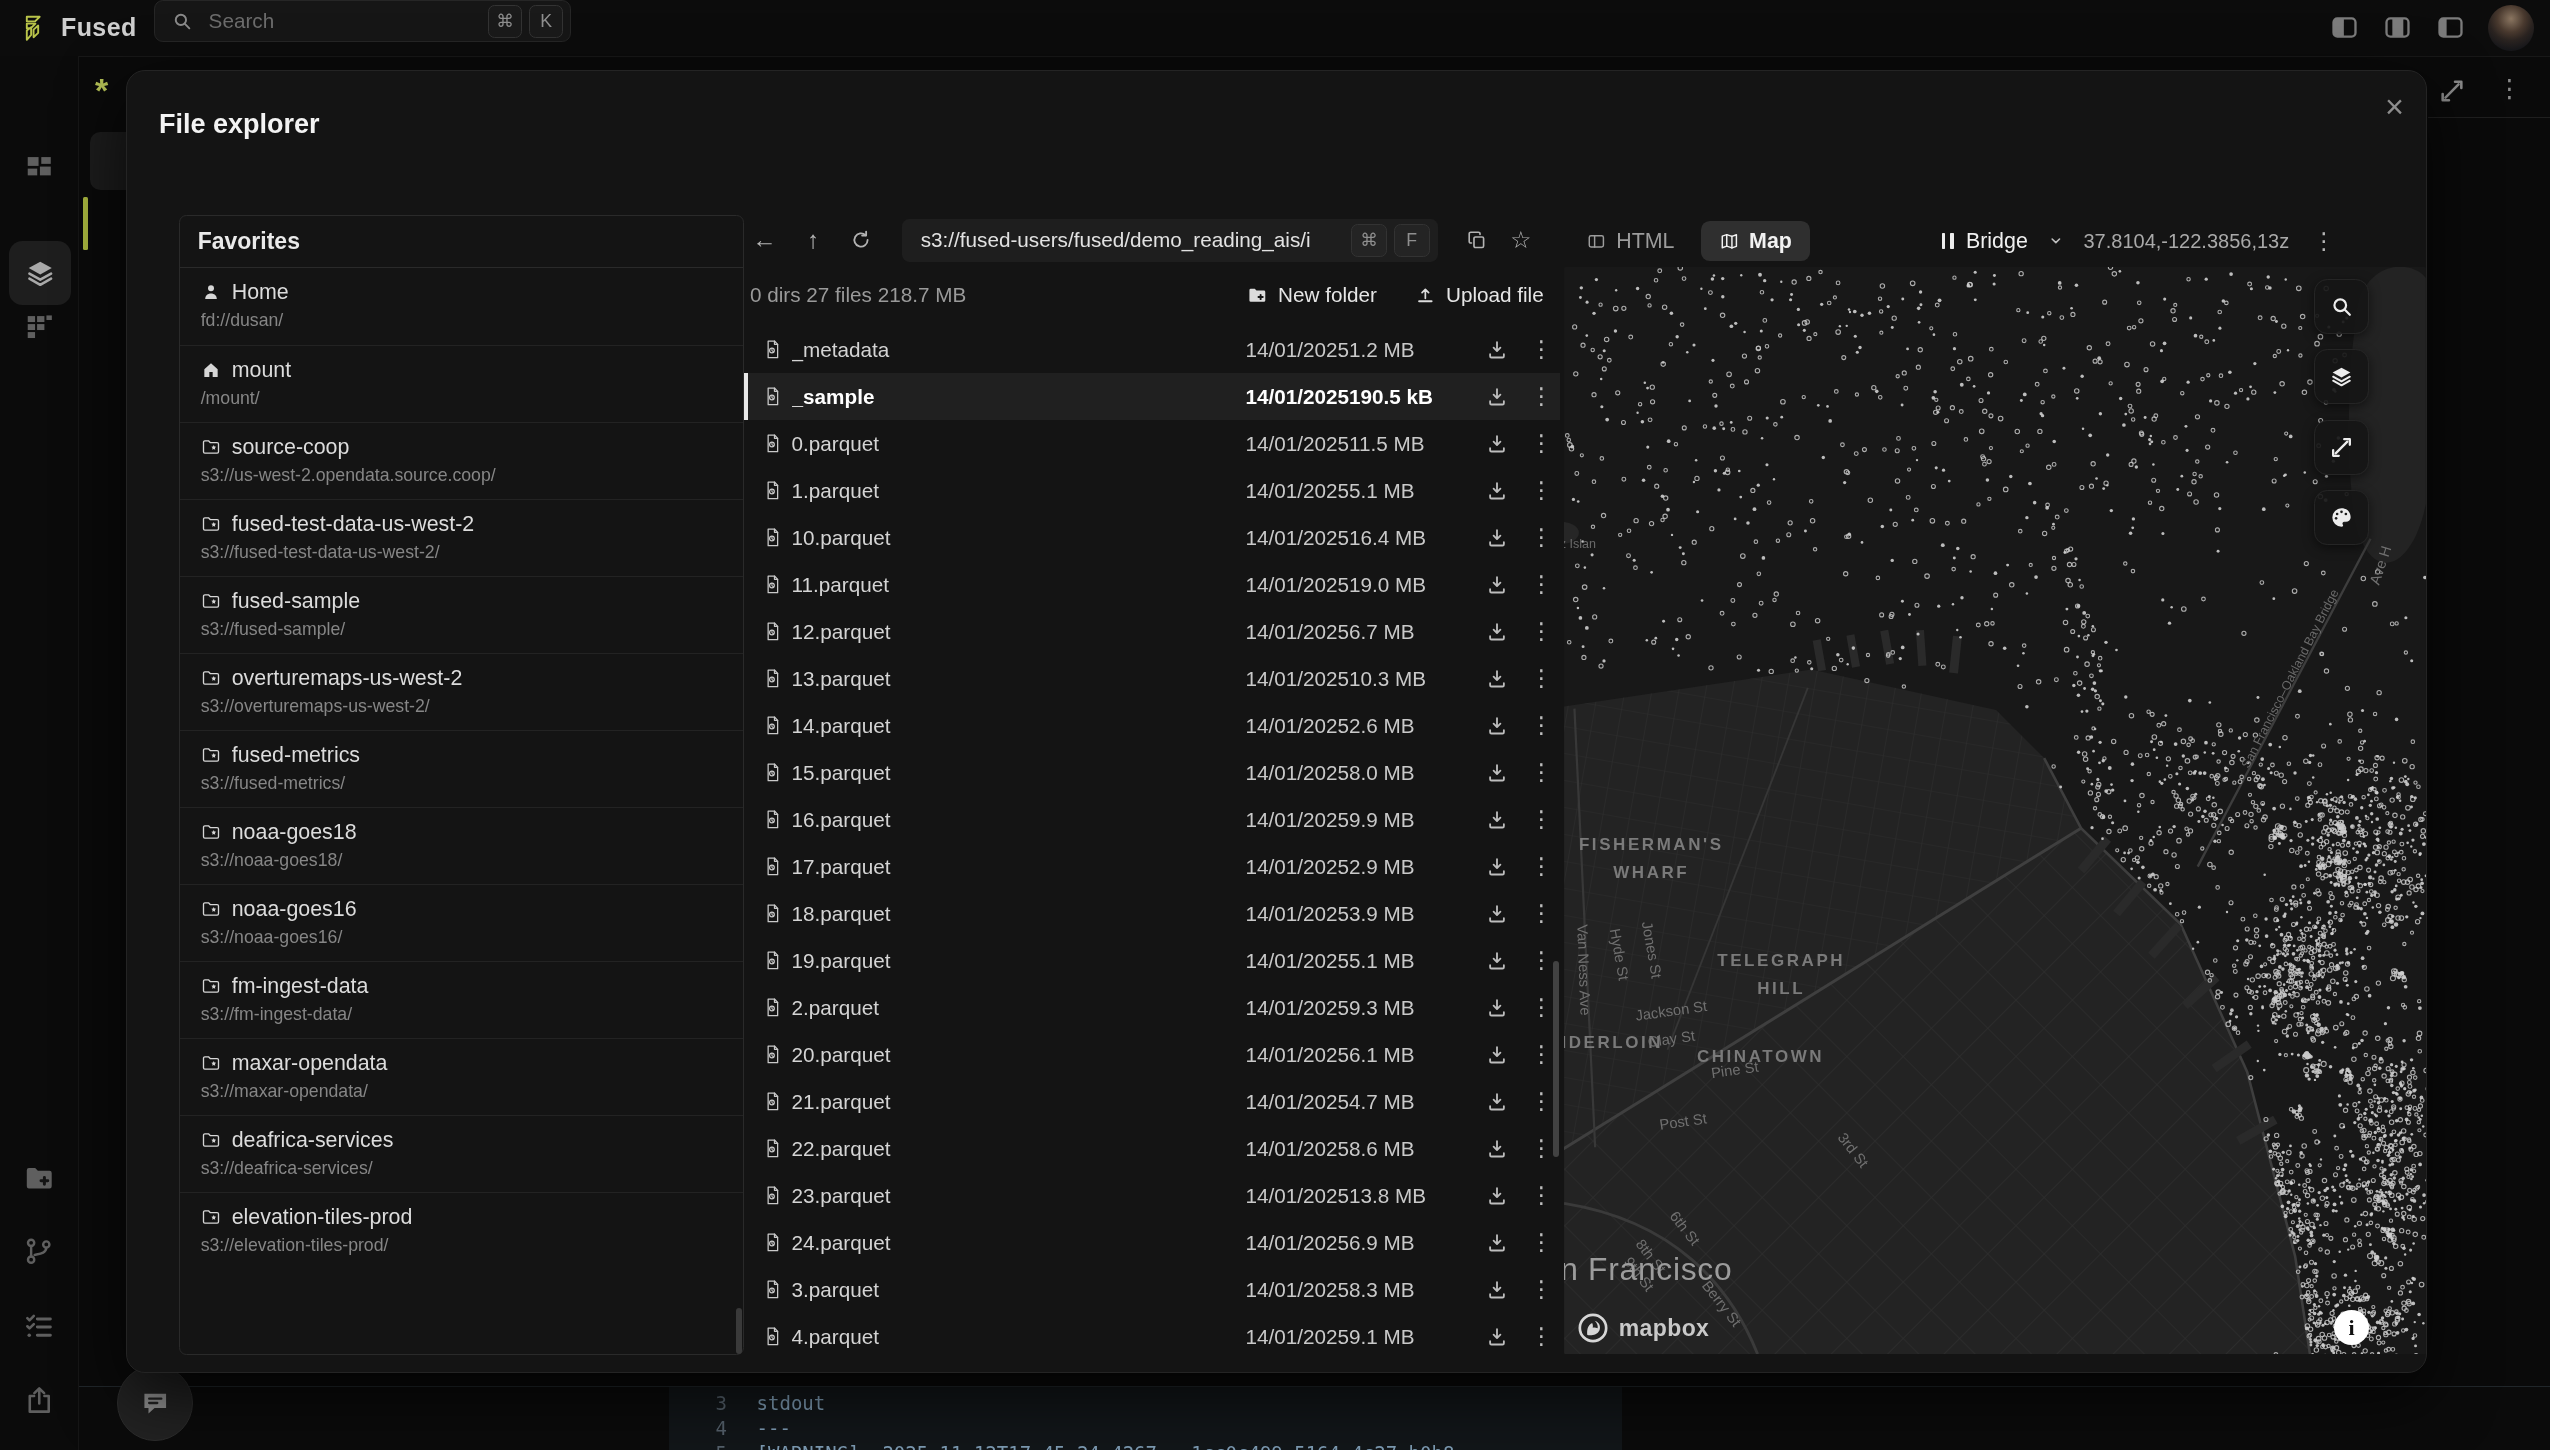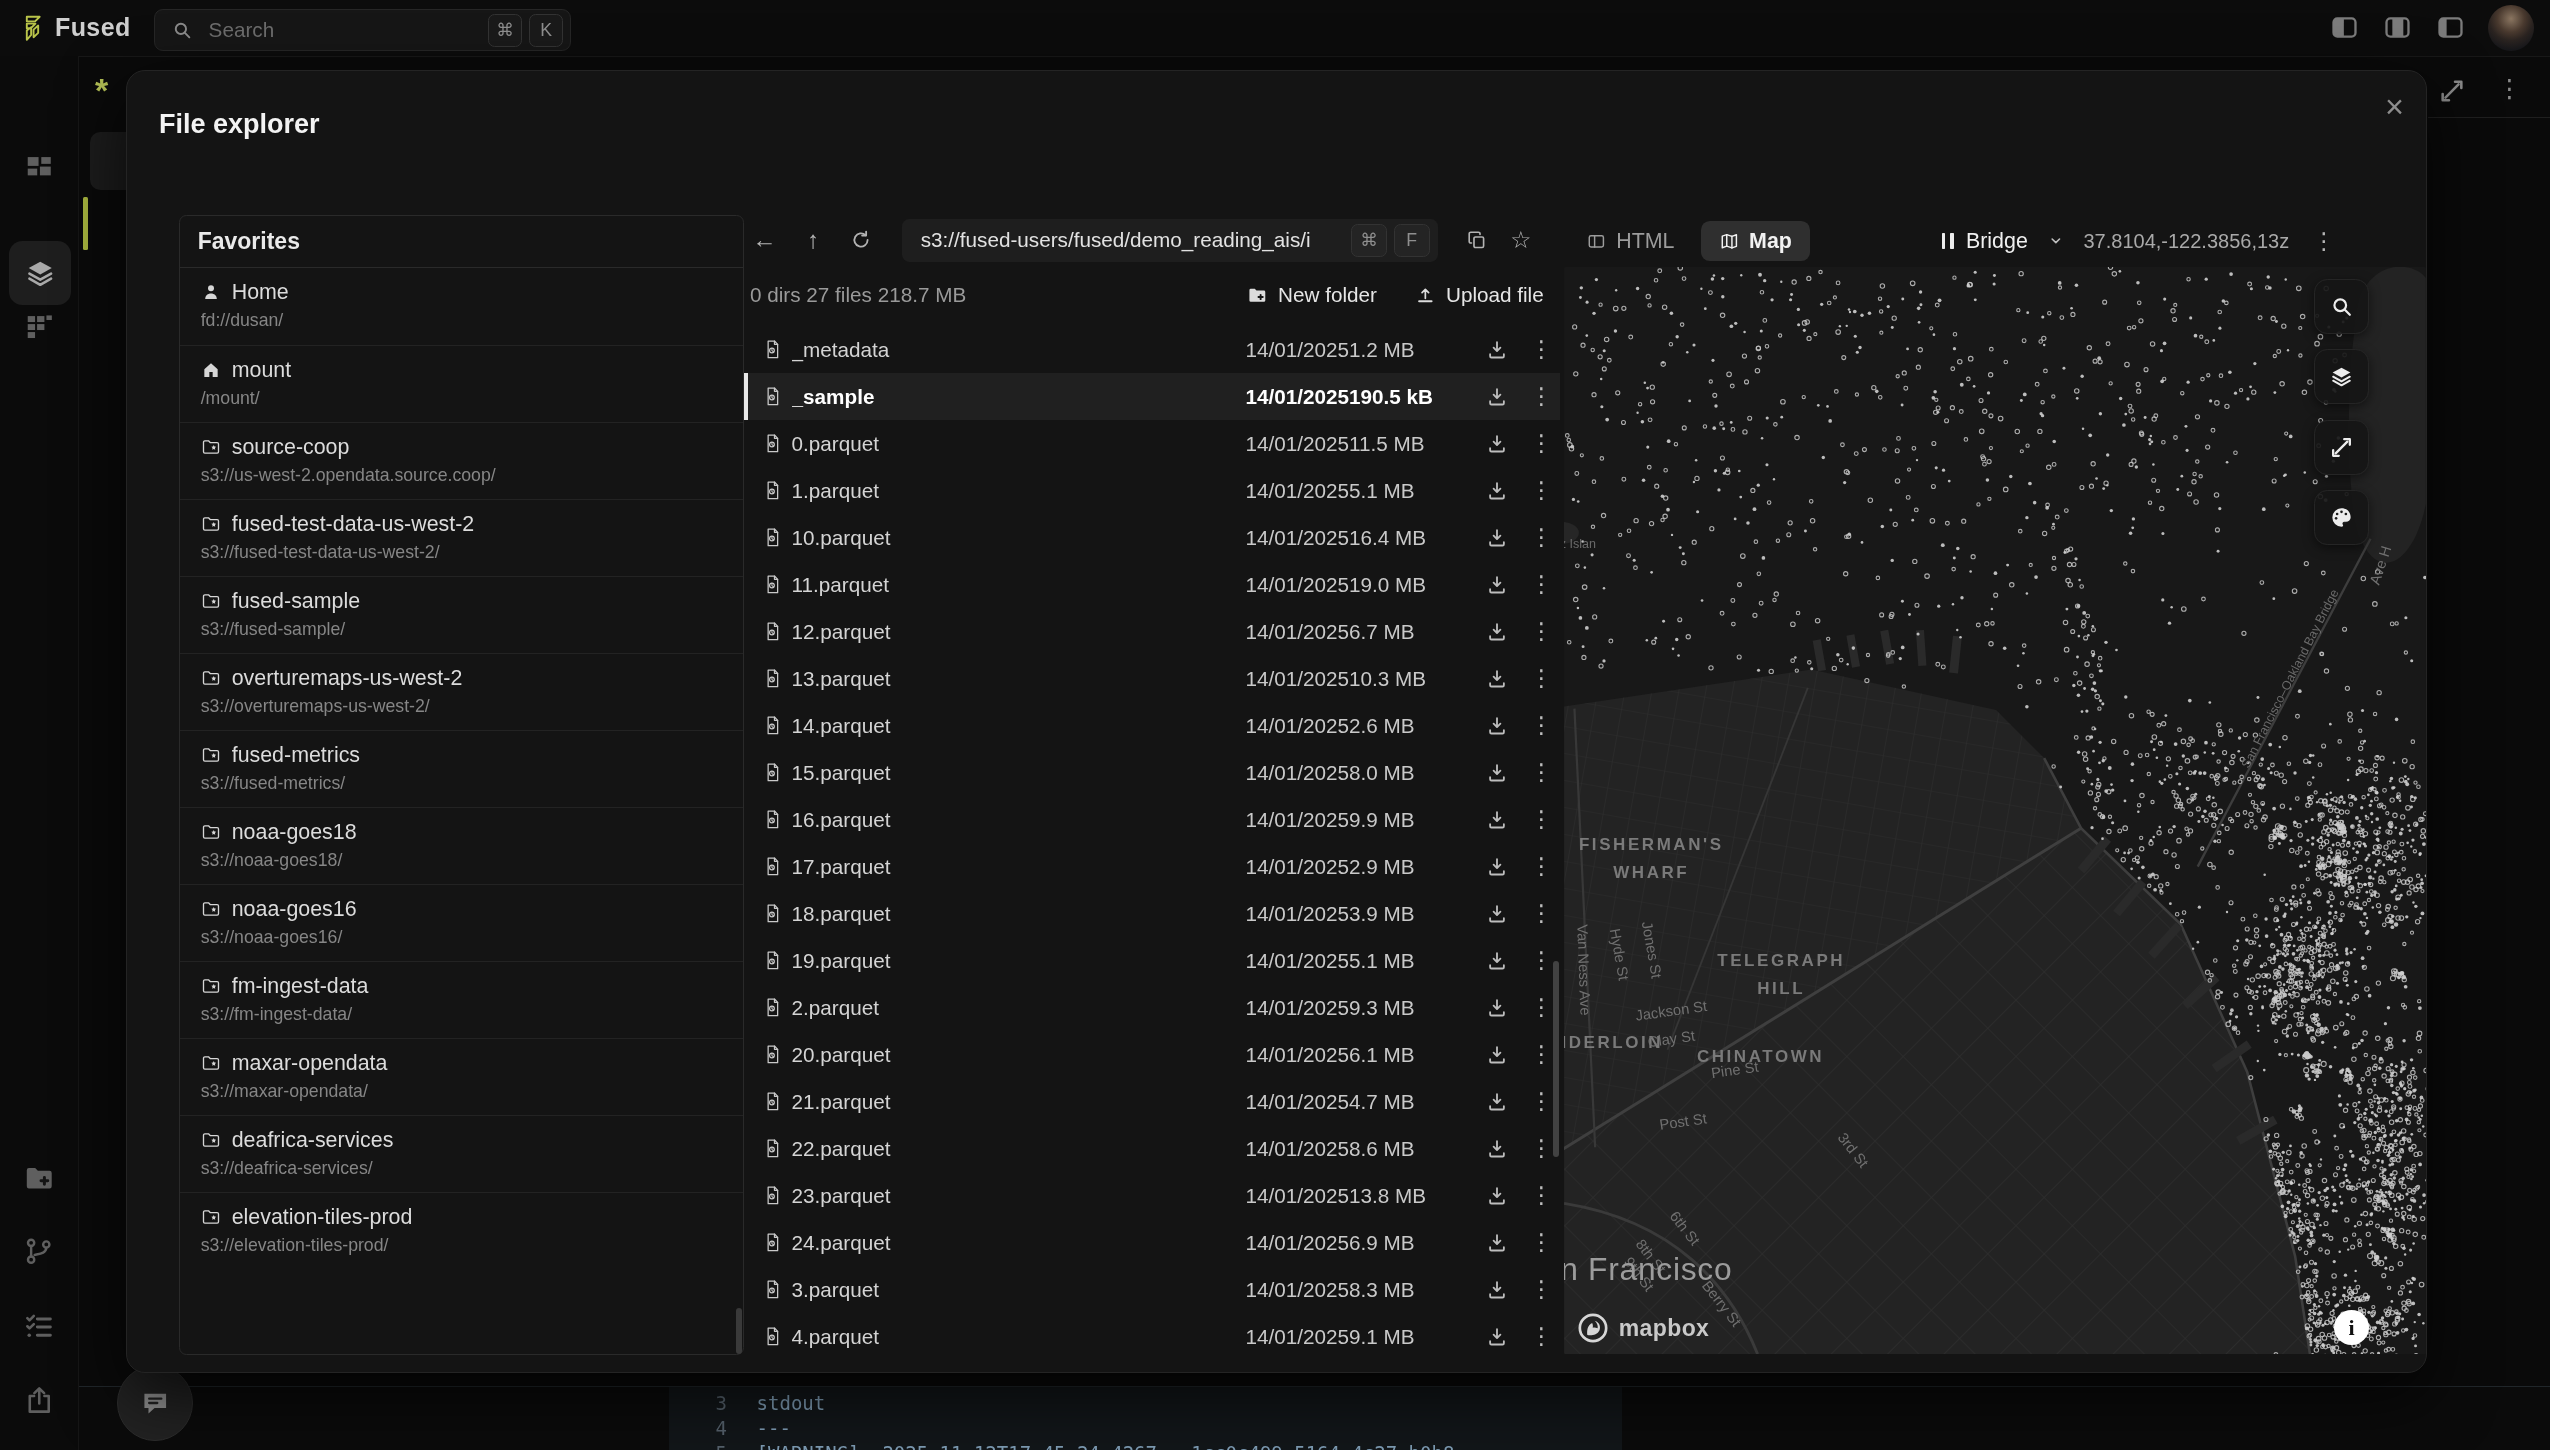--- a/index.html
+++ b/index.html
@@ -5,22 +5,22 @@
   html,body{margin:0;padding:0;background:#060606;}
   body{width:2550px;height:1451px;position:relative;overflow:hidden;
        font-family:"Liberation Sans","DejaVu Sans",sans-serif;color:#ddd;
        -webkit-font-smoothing:antialiased;}
   #screen{position:absolute;inset:0;background:#0a0a0a;}
   .ic{display:inline-block;vertical-align:middle;fill:none;stroke:currentColor;stroke-width:1.8;stroke-linecap:round;stroke-linejoin:round;}
 
   
   #topbar{position:absolute;left:0;top:0;width:2550px;height:56px;background:#0c0c0c;border-bottom:0.7px solid #181818;z-index:3;}
   #logo{position:absolute;left:17.7px;top:11.8px;width:32.5px;height:32.5px;color:#b9c44a;}
-  #brand{position:absolute;left:55px;top:13.3px;font-size:25px;font-weight:700;color:#cfcfcf;letter-spacing:0.4px;}
-  #searchbar{position:absolute;left:154px;top:9px;width:415px;height:40px;background:#161616;border:0.7px solid #262626;border-radius:8.9px;display:flex;align-items:center;}
+  #brand{position:absolute;left:61px;top:13.3px;font-size:25px;font-weight:700;color:#cfcfcf;letter-spacing:0.4px;}
+  #searchbar{position:absolute;left:154px;top:0;width:415px;height:40px;background:#161616;border:0.7px solid #262626;border-radius:8.9px;display:flex;align-items:center;}
   #searchbar .mag{margin-left:16.3px;width:22px;height:22px;color:#8a8a8a;}
   #search-input{flex:1;margin-left:13.3px;background:transparent;border:0;outline:0;color:#bdbdbd;font-size:20.7px;font-family:inherit;}
   #search-input::placeholder{color:#6c6c6c;}
   .keycap{display:inline-flex;align-items:center;justify-content:center;width:32.5px;height:31px;border:0.7px solid #333;border-radius:6.6px;color:#8f8f8f;font-size:17.7px;margin-right:6.6px;background:#1a1a1a;}
   #topbar-right{position:absolute;right:16.3px;top:5.9px;height:44px;display:flex;align-items:center;gap:22px;}
   .panel-toggle{width:31px;height:31px;color:#7c7c7c;}
   #avatar{width:46px;height:46px;border-radius:50%;
     background:radial-gradient(circle at 50% 30%,#8a7560 0%,#6b5949 16%,#49392e 34%,#2a2320 55%,#17171a 78%);}
 
   

